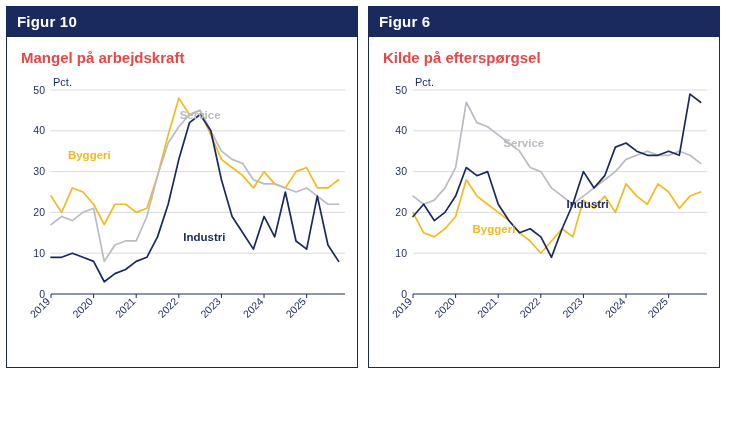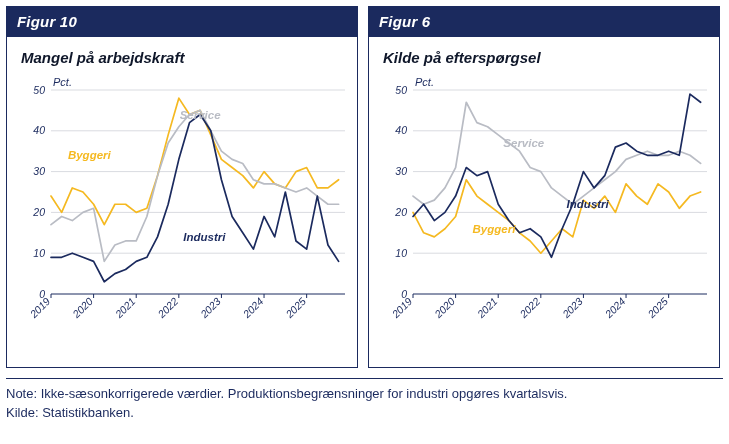--- a/index.html
+++ b/index.html
@@ -4,39 +4,39 @@
 <style>
   html,body{margin:0;padding:0;}
   body{
     width:729px;height:444px;
     background:#ffffff;
     font-family:"Liberation Sans", sans-serif;
     color:#1b2a5e;
     overflow:hidden;
   }
   .page{position:relative;width:729px;height:444px;box-sizing:border-box;padding:6px 6px 0 6px;}
-  .panels{display:flex;gap:10px;font-style:italic;}
+  .panels{display:flex;gap:10px;}
   .panel{
     position:relative;
     width:352px;
     height:362px;
     border:1px solid #1b2a5e;
     box-sizing:border-box;
     background:#fff;
   }
   .panel-header{
     background:#1b2a5e;
     color:#ffffff;
     font-weight:bold;
     font-size:15px;
     padding:6px 10px 7px 10px;
     letter-spacing:.2px;
   }
   .panel-title{
-    color:#0f172a;
+    color:#ef4444;
     font-weight:bold;
     font-size:15px;
     padding:12px 0 2px 14px;
   }
   .chart-wrap{position:relative;width:100%;height:272px;}
   .unit-label{
     position:absolute;
     left:14px;top:8px;
     font-size:11px;
     color:#1b2a5e;
@@ -144,23 +144,13 @@
             <path d="M 44.00 148.48 L 54.65 136.24 L 65.30 152.56 L 75.96 144.40 L 86.61 128.08 L 97.26 99.52 L 107.91 107.68 L 118.57 103.60 L 129.22 136.24 L 139.87 152.56 L 150.52 164.80 L 161.17 160.72 L 171.83 168.88 L 182.48 189.28 L 193.13 160.72 L 203.78 136.24 L 214.43 103.60 L 225.09 119.92 L 235.74 107.68 L 246.39 79.12 L 257.04 75.04 L 267.70 83.20 L 278.35 87.28 L 289.00 87.28 L 299.65 83.20 L 310.30 87.28 L 320.96 26.08 L 331.61 34.24" fill="none" stroke="#1b2a5e" stroke-width="1.7" stroke-linejoin="round" stroke-linecap="round"></path>
             <text x="154.78260869564684" y="79.12" fill="#b9bcc4" class="series-label" text-anchor="middle">Service</text>
             <text x="124.95652173913324" y="164.79999999999998" fill="#f5b921" class="series-label" text-anchor="middle">Byggeri</text>
             <text x="218.69565217390686" y="140.32" fill="#1b2a5e" class="series-label" text-anchor="middle">Industri</text>
           </svg>
       </div>
     </div>
 
   </div>
 
-  <div class="note">
-    <div>
-      <span class="lbl">Note:</span>
-      <span>Ikke-sæsonkorrigerede værdier. Produktionsbegrænsninger for industri opgøres kvartalsvis.</span>
-    </div>
-    <div>
-      <span class="lbl">Kilde:</span>
-      <span>Statistikbanken.</span>
-    </div>
-  </div>
 </div>
 
 </body></html>

